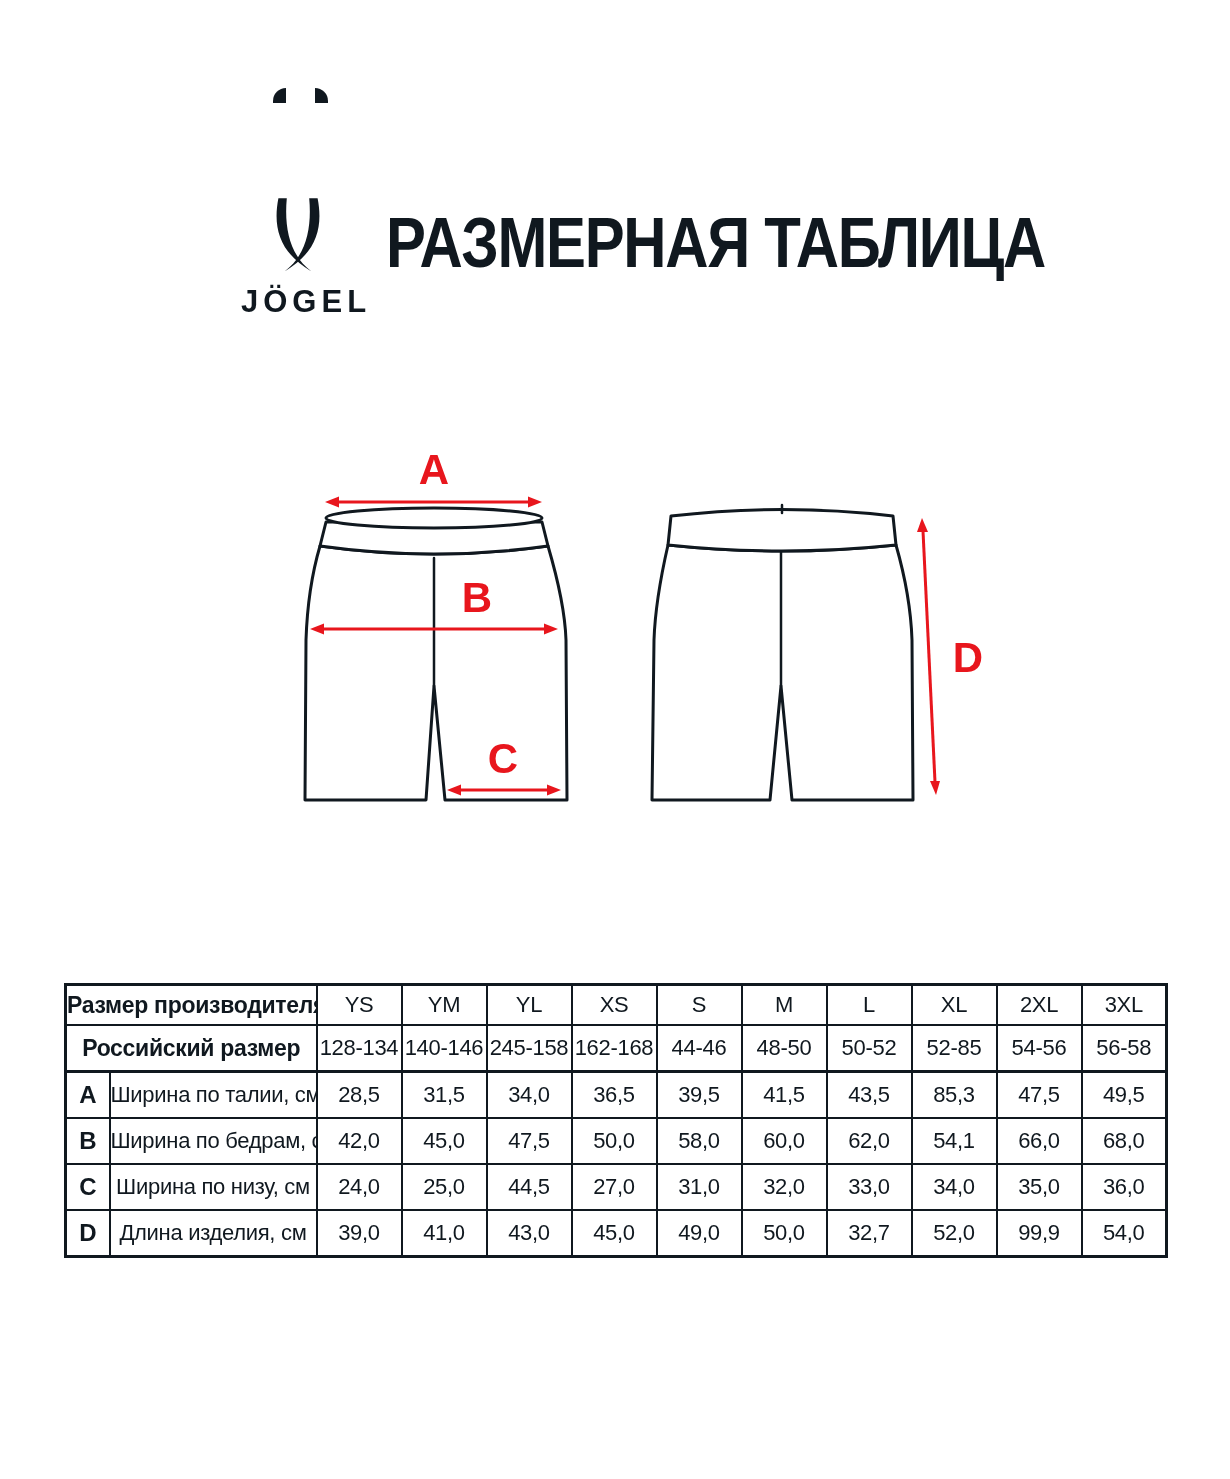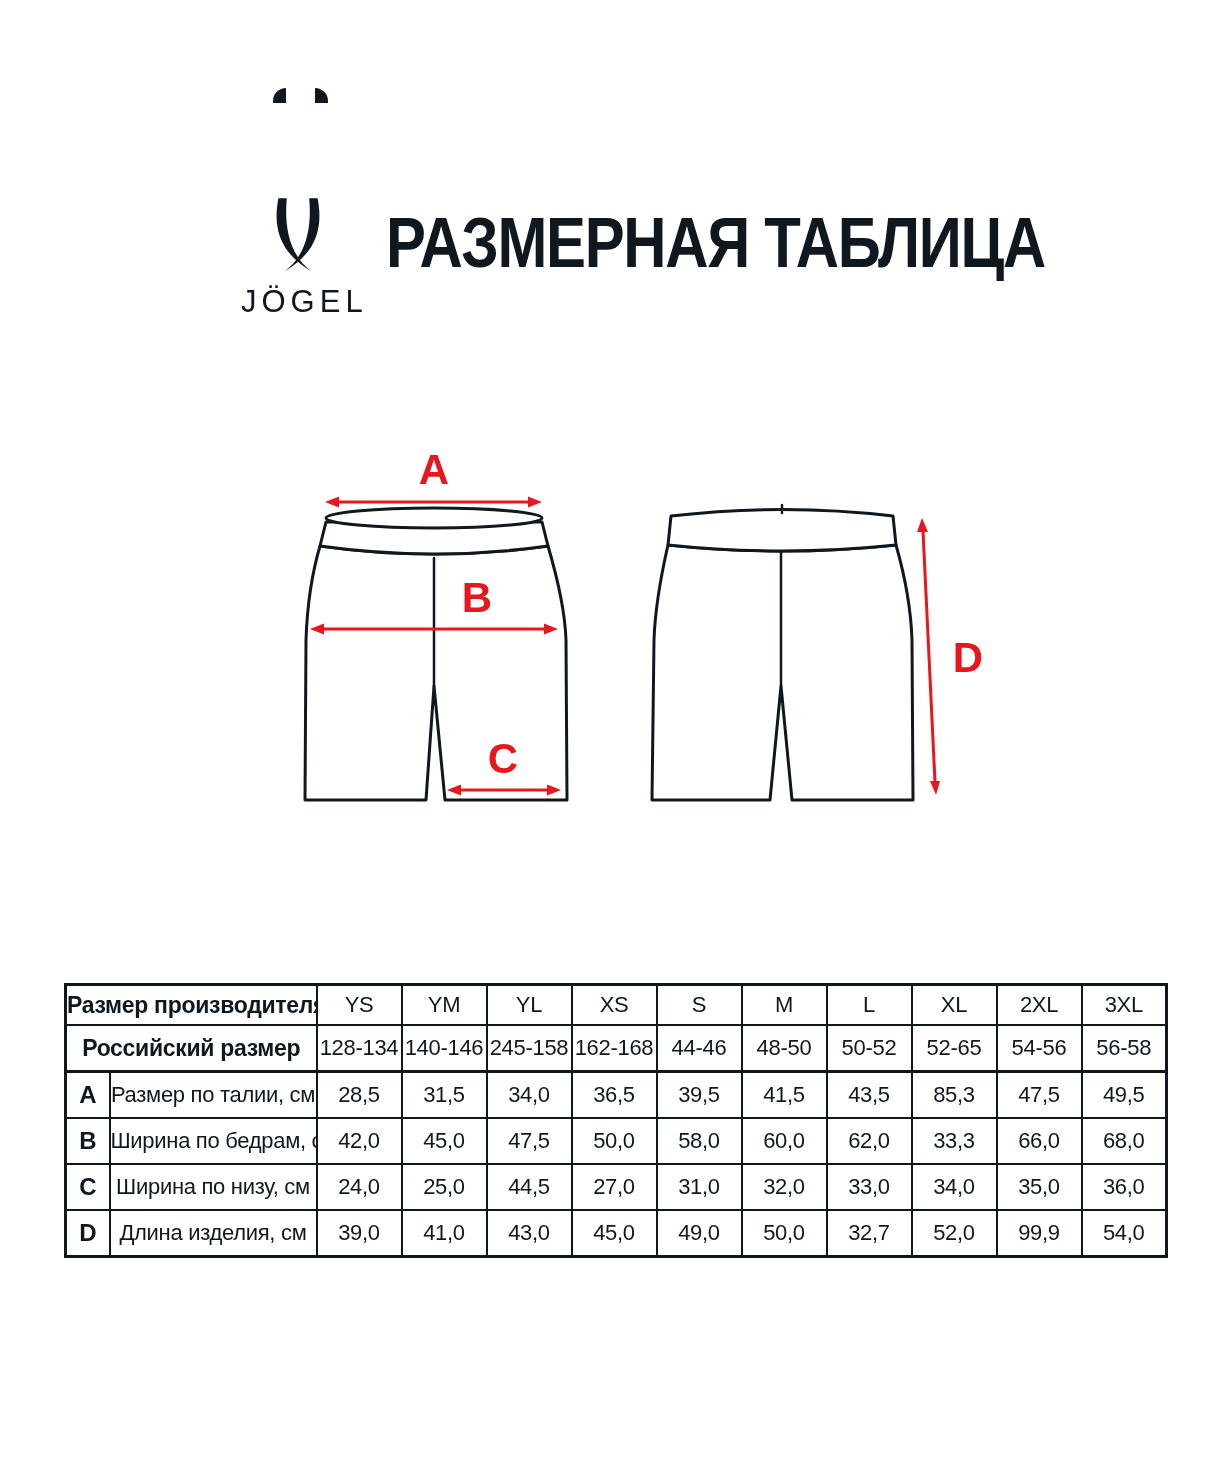--- a/index.html
+++ b/index.html
@@ -8,21 +8,21 @@
     font-family:"Liberation Sans", sans-serif;color:#10181f;
   }
   
   .frag{position:absolute;width:13px;height:15px;background:#10181f;top:88px;}
   .frag.left{left:273px;border-top-left-radius:13px;}
   .frag.right{left:315px;border-top-right-radius:13px;}
   
   .logo-mark{position:absolute;left:270px;top:197px;width:56px;height:78px;}
   .brand{
     position:absolute;left:241px;top:284px;width:124px;text-align:right;
-    font-size:31px;font-weight:400;letter-spacing:5px;color:#10181f;white-space:nowrap;
+    font-size:31px;font-weight:700;letter-spacing:5px;color:#10181f;white-space:nowrap;
   }
   
   .title{
     position:absolute;left:386px;top:208px;margin:0;
     font-size:70px;line-height:1;font-weight:700;letter-spacing:-1.5px;color:#10181f;
     transform:scaleX(0.855);transform-origin:left top;white-space:nowrap;
   }
   
   .diagram{position:absolute;left:0;top:440px;width:1230px;height:370px;}
   .outline{fill:#ffffff;stroke:#10181f;stroke-width:3;stroke-linejoin:round;stroke-linecap:round;}
@@ -134,27 +134,27 @@
       </tr>
       <tr class="r2">
         <td class="merged" colspan="2">Российский размер</td>
         <td>128-134</td>
         <td>140-146</td>
         <td>245-158</td>
         <td>162-168</td>
         <td>44-46</td>
         <td>48-50</td>
         <td>50-52</td>
-        <td>52-65</td>
+        <td>52-85</td>
         <td>54-56</td>
         <td>56-58</td>
       </tr>
       <tr>
         <td class="letter">A</td>
-        <td>Размер по талии, см</td>
+        <td>Ширина по талии, см</td>
         <td>28,5</td>
         <td>31,5</td>
         <td>34,0</td>
         <td>36,5</td>
         <td>39,5</td>
         <td>41,5</td>
         <td>43,5</td>
         <td>85,3</td>
         <td>47,5</td>
         <td>49,5</td>
@@ -162,21 +162,21 @@
       <tr>
         <td class="letter">B</td>
         <td>Ширина по бедрам, см</td>
         <td>42,0</td>
         <td>45,0</td>
         <td>47,5</td>
         <td>50,0</td>
         <td>58,0</td>
         <td>60,0</td>
         <td>62,0</td>
-        <td>33,3</td>
+        <td>54,1</td>
         <td>66,0</td>
         <td>68,0</td>
       </tr>
       <tr>
         <td class="letter">C</td>
         <td>Ширина по низу, см</td>
         <td>24,0</td>
         <td>25,0</td>
         <td>44,5</td>
         <td>27,0</td>

